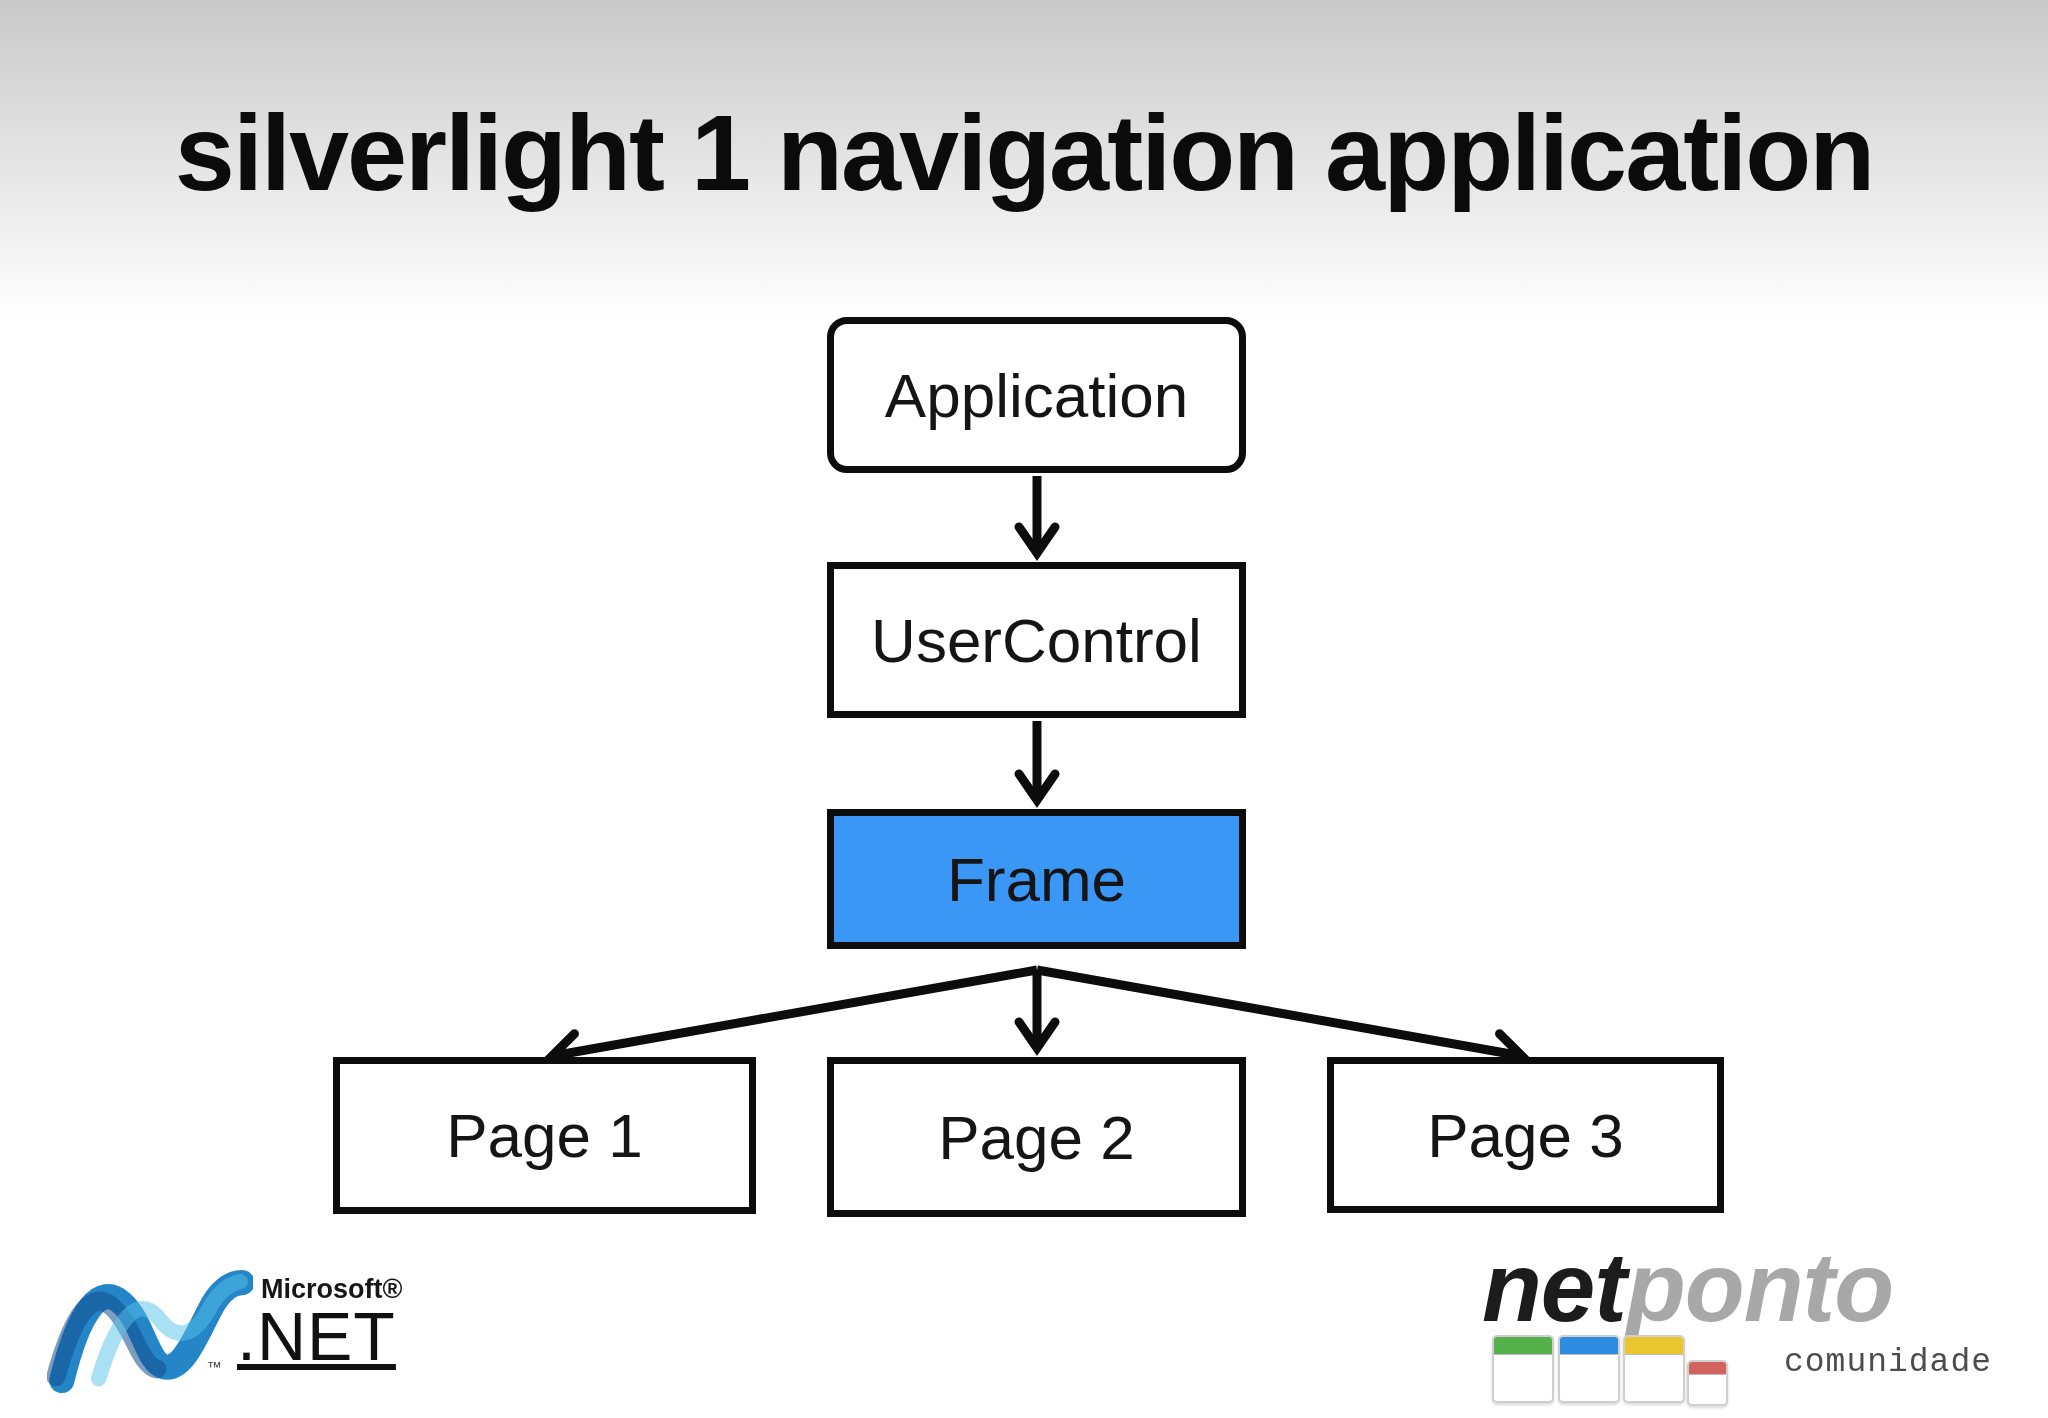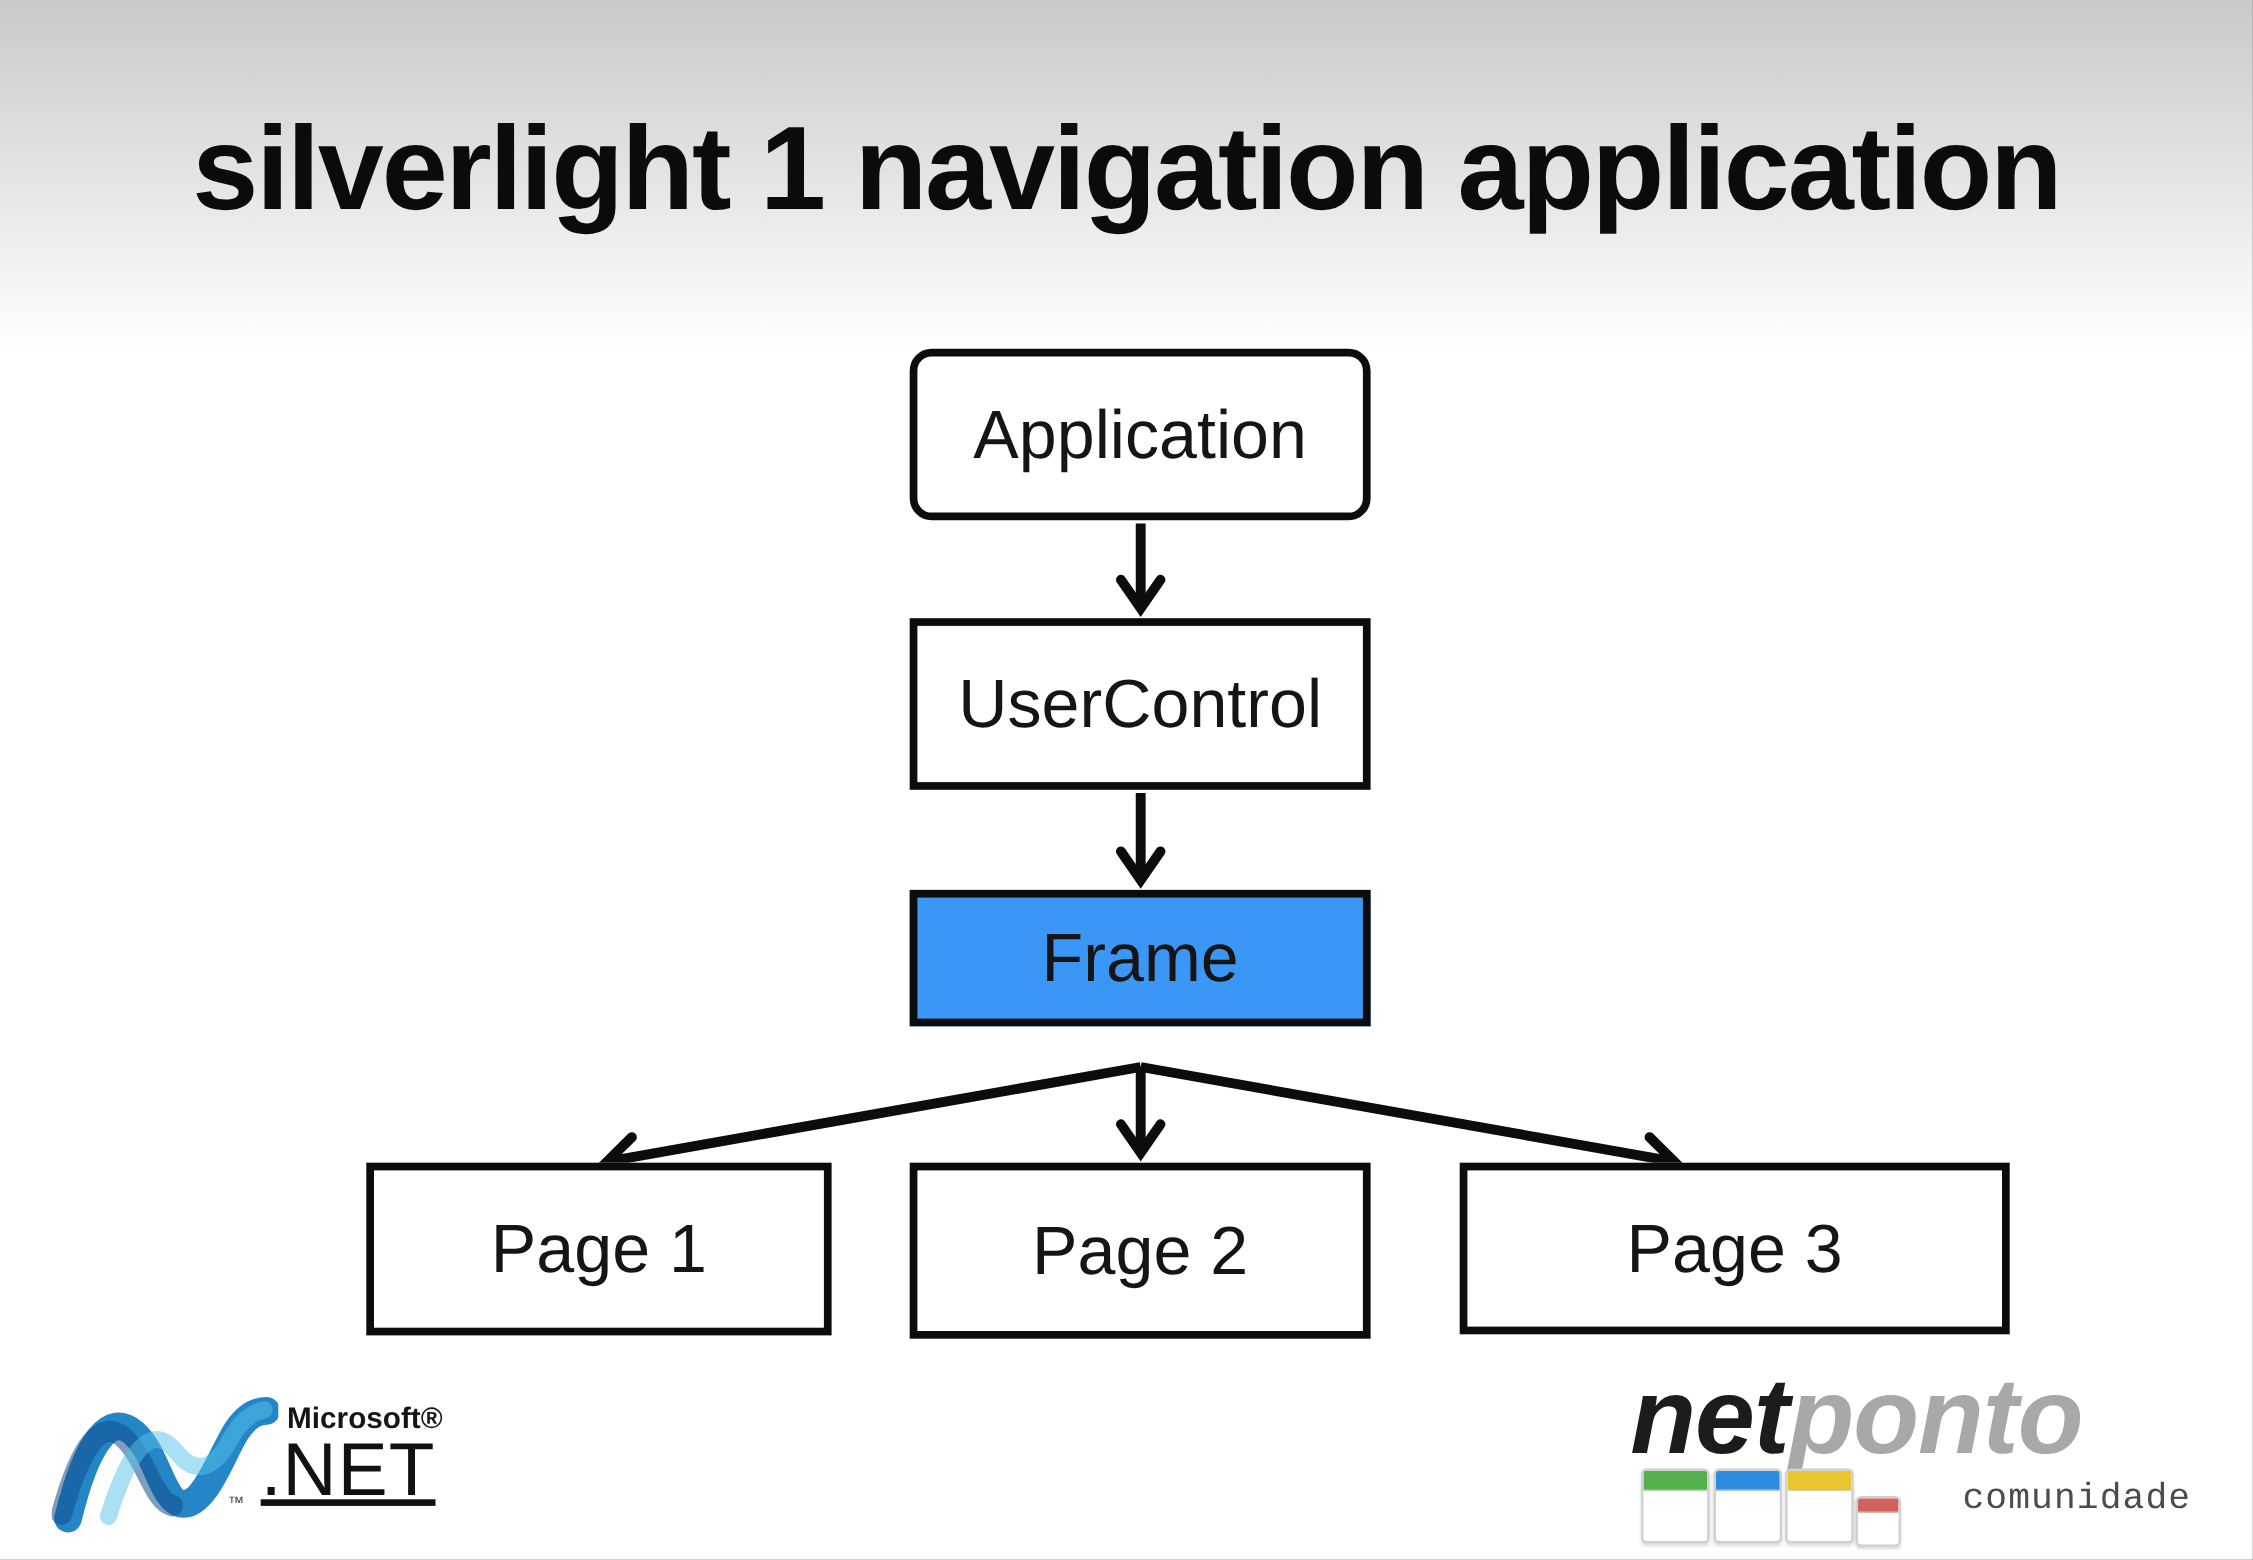--- a/index.html
+++ b/index.html
@@ -19,24 +19,24 @@
   .connectors{position:absolute;left:0;top:0;width:2048px;height:1418px;}
   .edge{stroke:#0c0c0c;stroke-width:9;fill:none;}
   .node{
     position:absolute;box-sizing:border-box;
     border:7px solid #0c0c0c;background:#ffffff;
     display:flex;align-items:center;justify-content:center;
     font-size:62px;color:#151515;
   }
   .node--application{left:827px;top:317px;width:419px;height:156px;border-radius:20px;}
   .node--usercontrol{left:827px;top:562px;width:419px;height:156px;}
-  .node--frame{left:827px;top:809px;width:419px;height:124px;}
+  .node--frame{left:827px;top:809px;width:419px;height:140px;}
   .node--page1{left:333px;top:1057px;width:423px;height:157px;}
   .node--page2{left:827px;top:1057px;width:419px;height:160px;}
-  .node--page3{left:1327px;top:1057px;width:500px;height:156px;}
+  .node--page3{left:1327px;top:1057px;width:397px;height:156px;}
 
   
   .logo-dotnet{position:absolute;left:47px;top:1268px;width:370px;height:135px;}
   .logo-dotnet .swoosh{position:absolute;left:0;top:2px;}
   .logo-dotnet .ms{position:absolute;left:214px;top:6px;font-size:27px;font-weight:700;color:#161616;letter-spacing:0;}
   .logo-dotnet .net{position:absolute;left:190px;top:34px;font-size:68px;font-weight:400;letter-spacing:1px;color:#111;line-height:1;text-decoration:underline;}
   .logo-dotnet .tm{position:absolute;left:160px;top:90px;font-size:15px;color:#3a3a3a;}
 
   
   .logo-netponto{position:absolute;left:1478px;top:1238px;width:540px;height:175px;}

